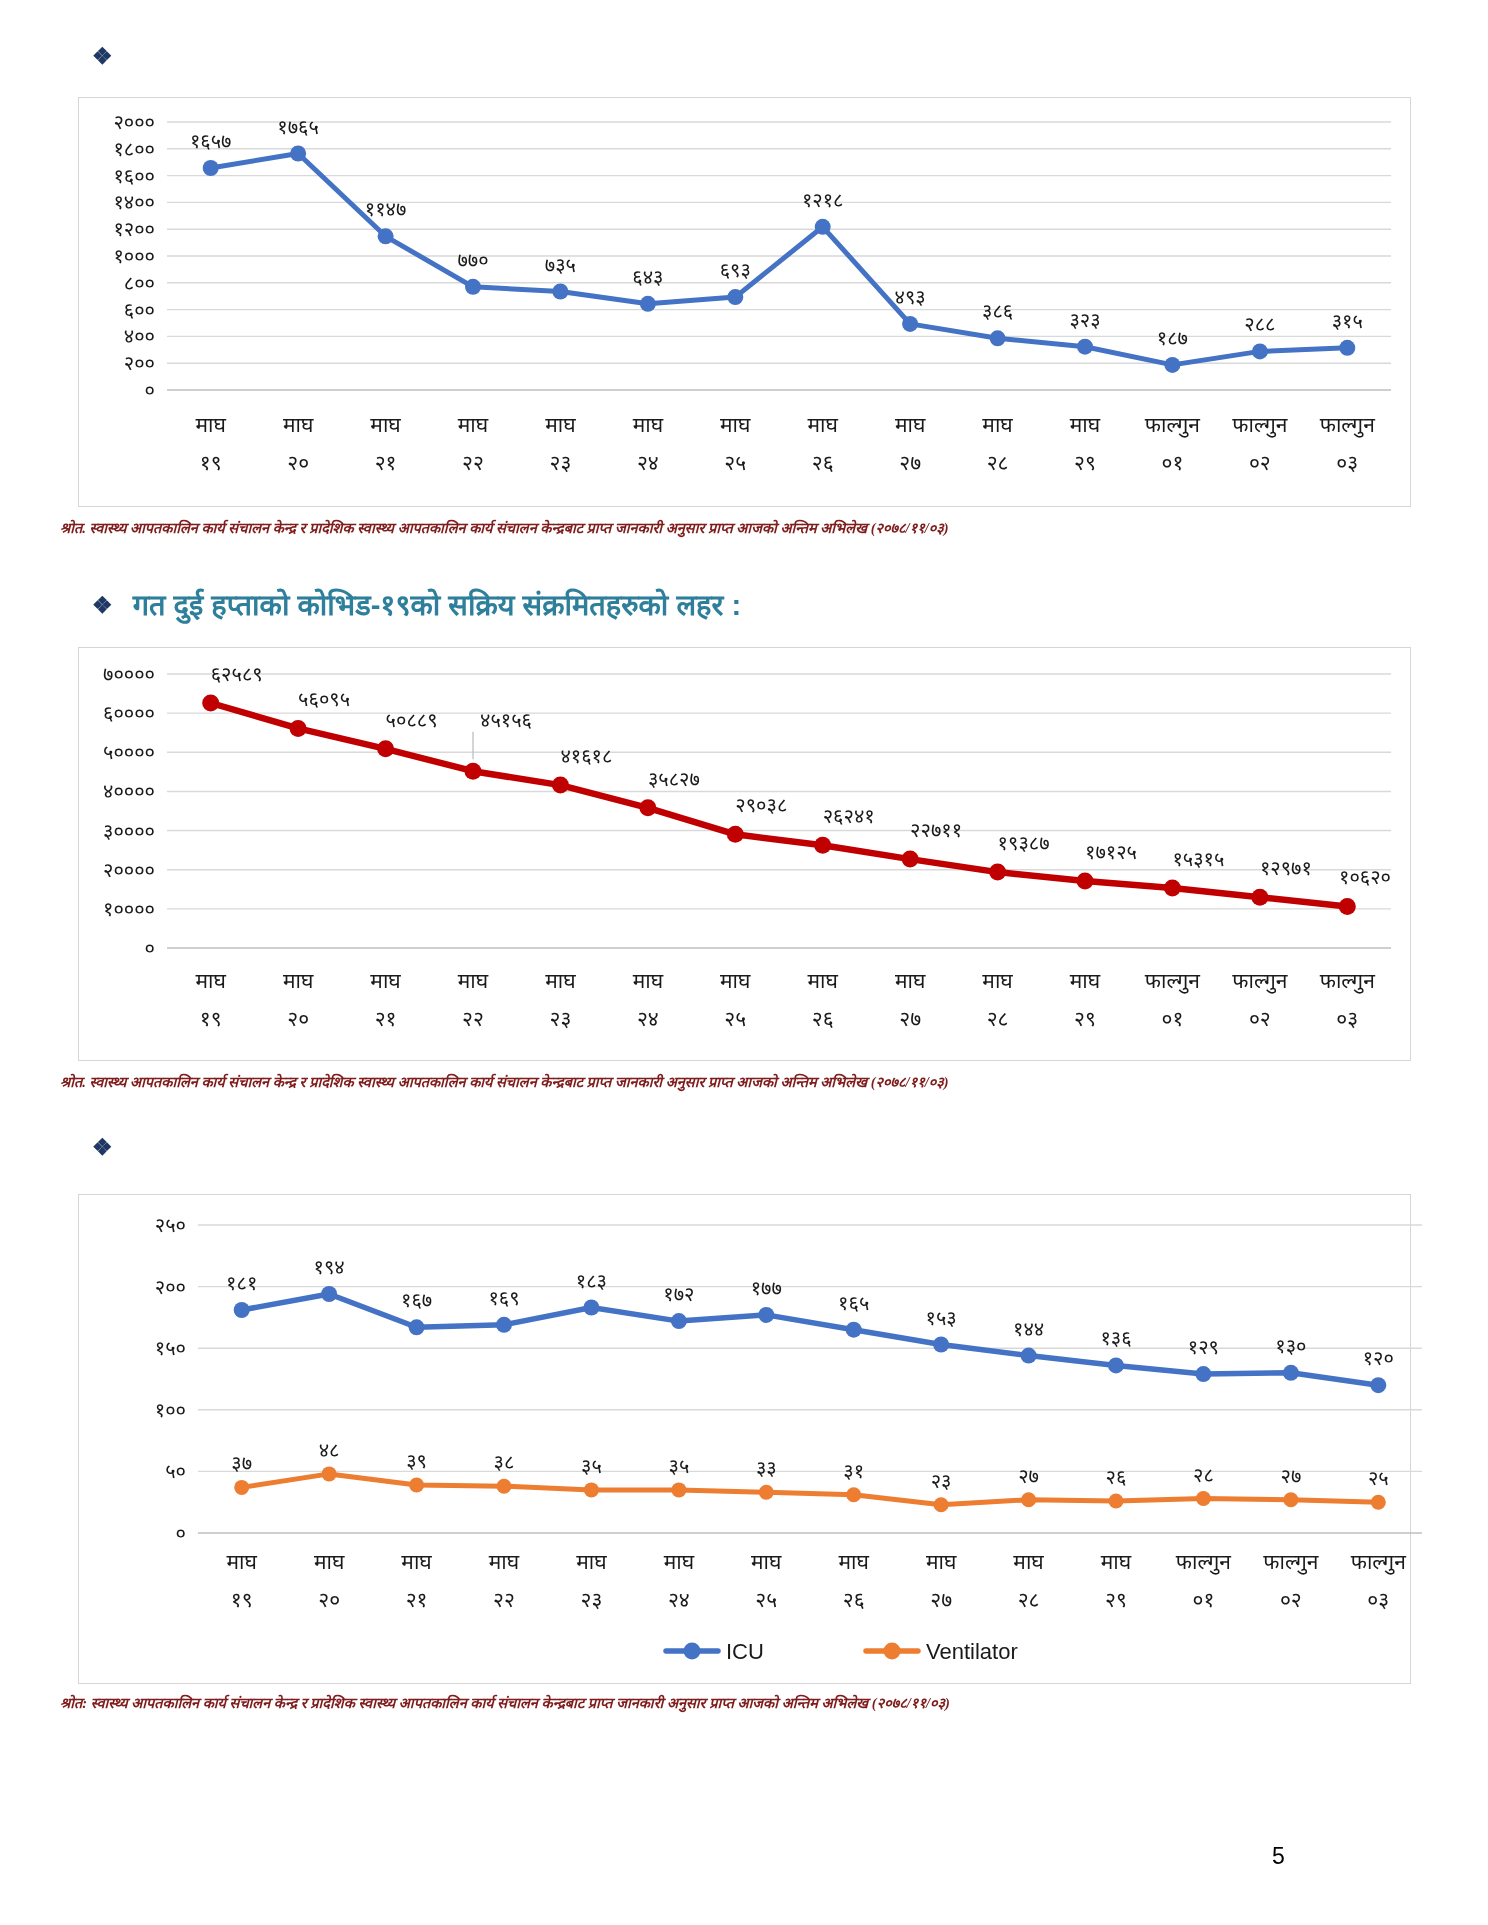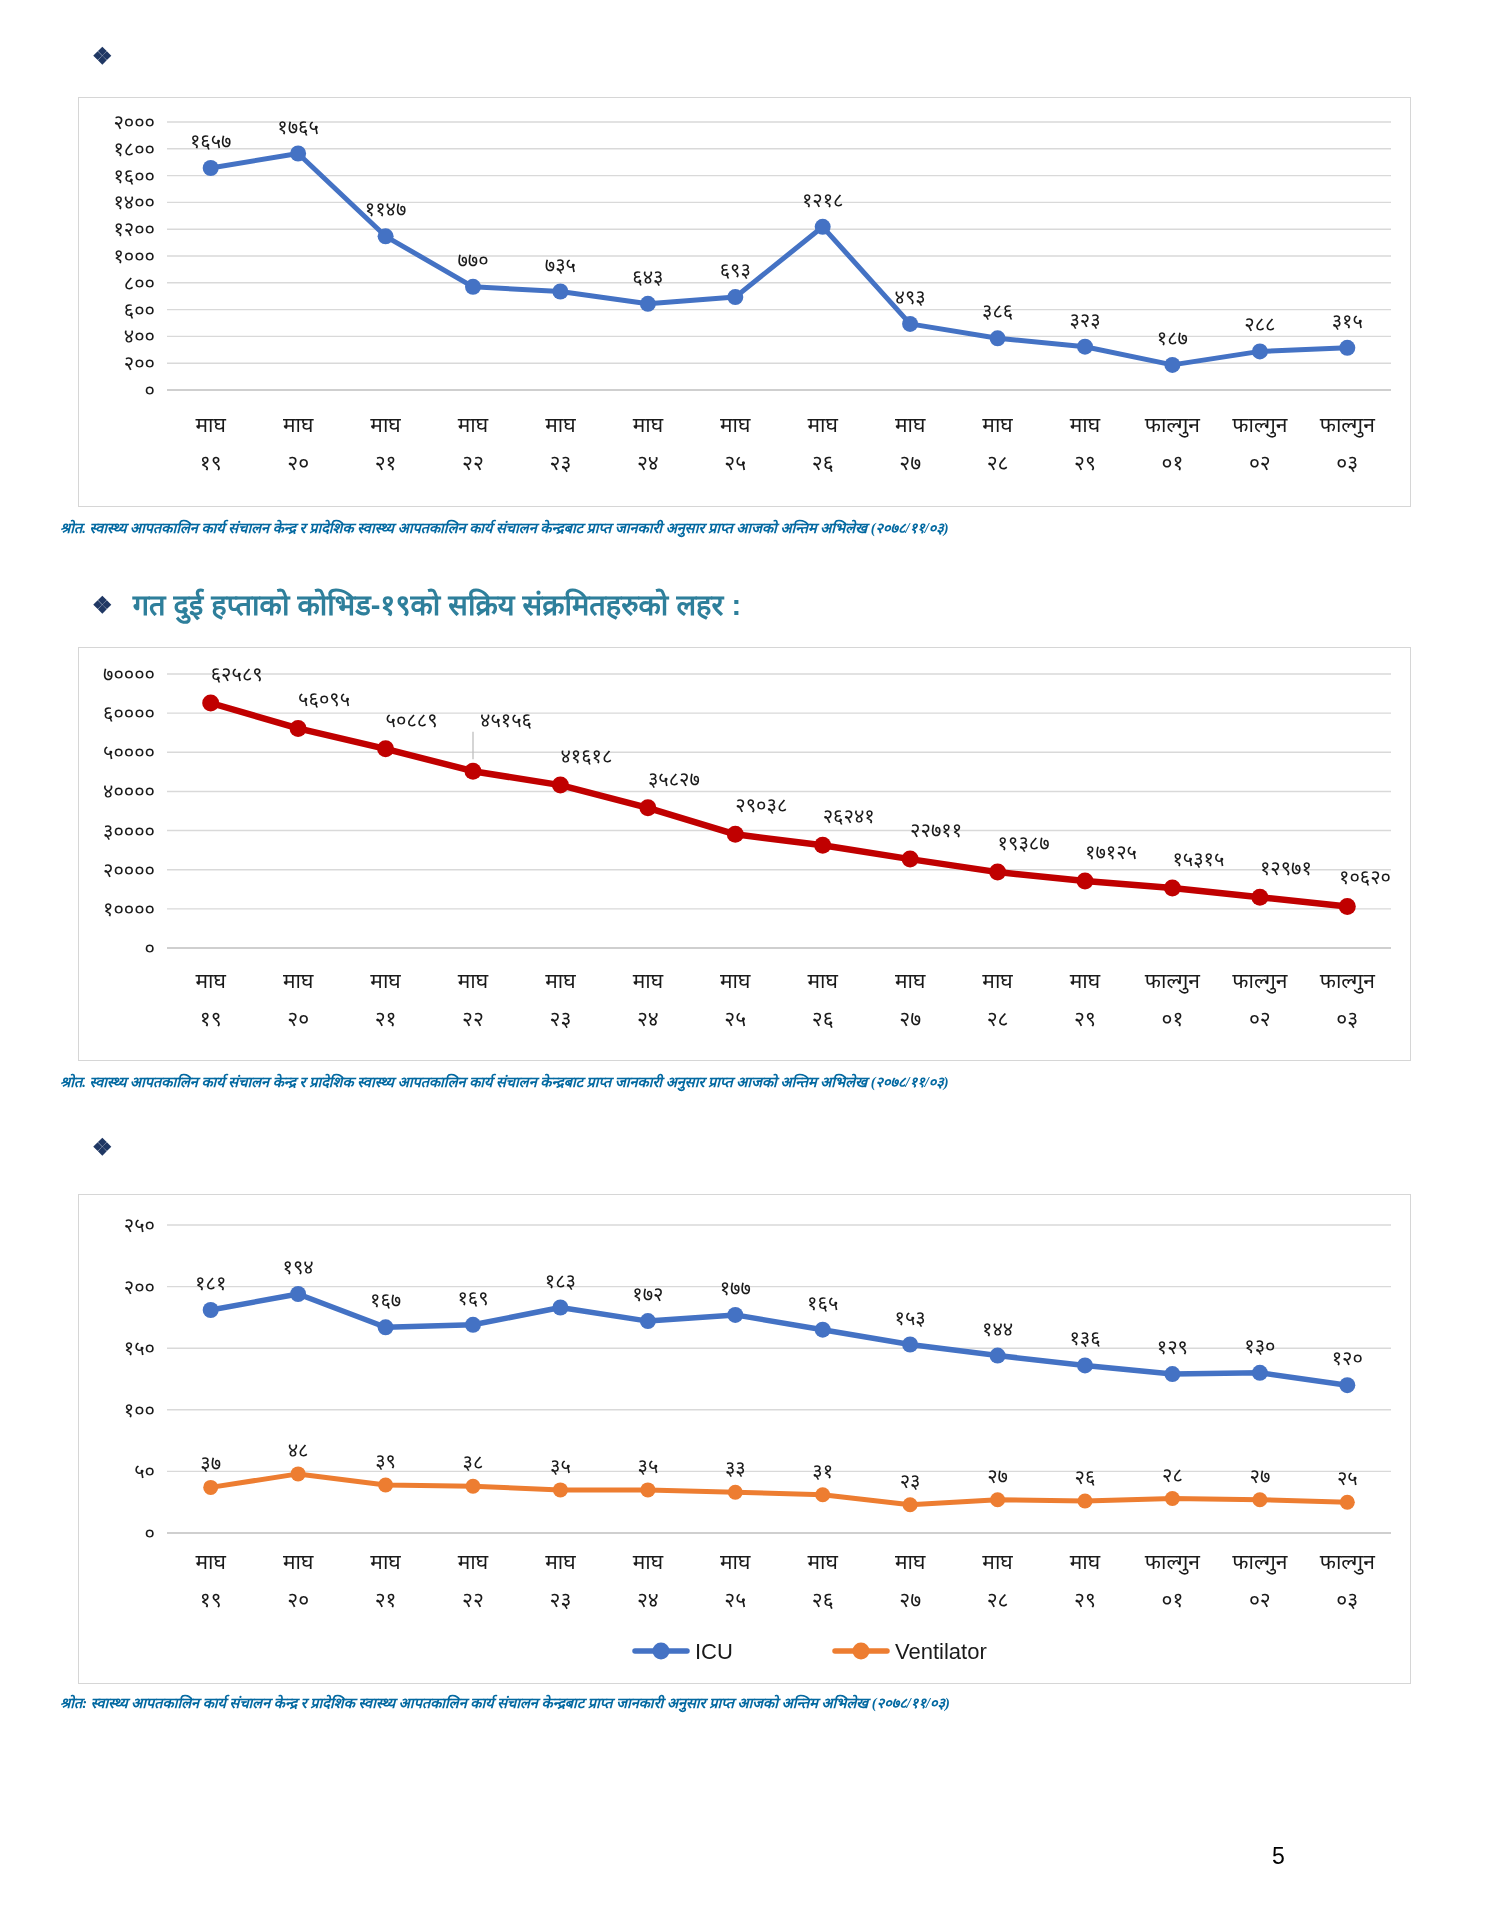--- a/index.html
+++ b/index.html
@@ -20,24 +20,24 @@
   .h3 { margin-top:44px; }
   .chart-frame {
     margin-left:78px; margin-top:24px; width:1333px;
     border:1.5px solid #d6d6d6; background:#fff;
   }
   .chart-frame svg { display:block; }
   svg text { font-family:"Liberation Sans", sans-serif; fill:#1a1a1a; }
   .source {
     margin:10px 0 0 60px;
     font-family:"Liberation Serif", serif; font-style:italic; font-weight:700;
-    font-size:14.5px; color:#0369a1;
+    font-size:14.5px; color:#7f1d1d;
   }
   .src3 { margin-top:8px; }
-  .frame3 { margin-top:30px; }
+  .frame3 { margin-top:30px;padding-left:31px; }
   .page-num { position:absolute; top:1843px; left:1272px; font-size:23px; color:#000; }
 </style>
 </head>
 <body>
 
 <div class="page">
 
   <h2 class="heading h1">
     <span class="bullet">❖</span>
   </h2>

